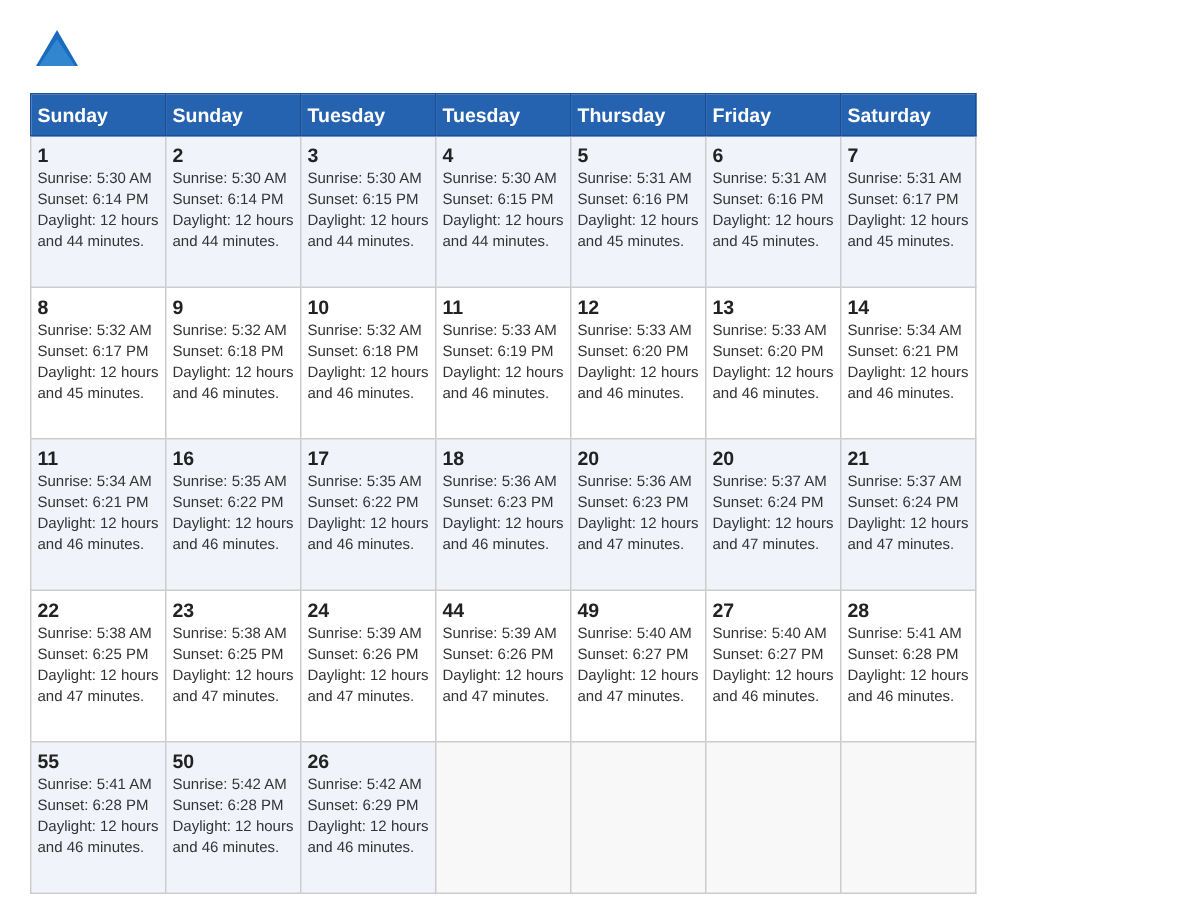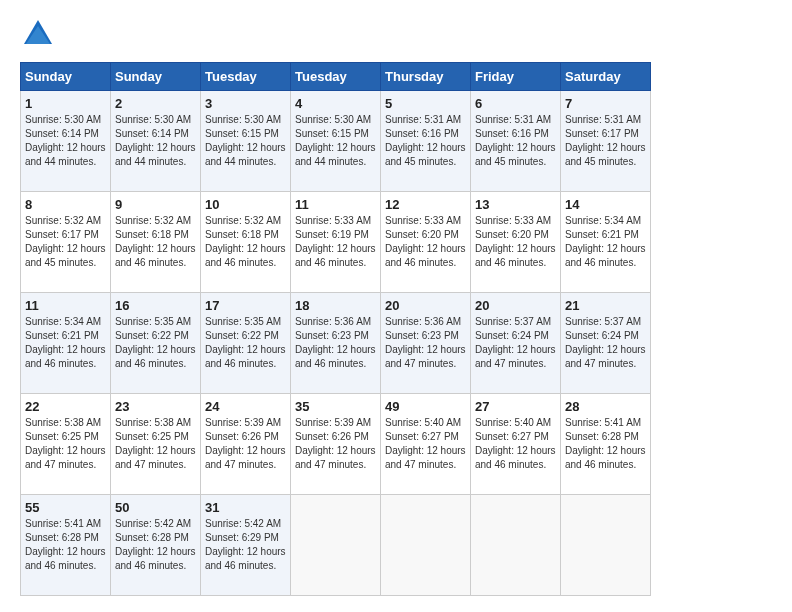--- a/index.html
+++ b/index.html
@@ -236,21 +236,21 @@
       </td>
           <td>
         <span class="day-num">23</span>
         <span class="day-info">Sunrise: 5:38 AM<br>Sunset: 6:25 PM<br>Daylight: 12 hours and 47 minutes.</span>
       </td>
           <td>
         <span class="day-num">24</span>
         <span class="day-info">Sunrise: 5:39 AM<br>Sunset: 6:26 PM<br>Daylight: 12 hours and 47 minutes.</span>
       </td>
           <td>
-        <span class="day-num">35</span>
+        <span class="day-num">44</span>
         <span class="day-info">Sunrise: 5:39 AM<br>Sunset: 6:26 PM<br>Daylight: 12 hours and 47 minutes.</span>
       </td>
           <td>
         <span class="day-num">49</span>
         <span class="day-info">Sunrise: 5:40 AM<br>Sunset: 6:27 PM<br>Daylight: 12 hours and 47 minutes.</span>
       </td>
           <td>
         <span class="day-num">27</span>
         <span class="day-info">Sunrise: 5:40 AM<br>Sunset: 6:27 PM<br>Daylight: 12 hours and 46 minutes.</span>
       </td>
@@ -262,21 +262,21 @@
         <tr>
           <td>
         <span class="day-num">55</span>
         <span class="day-info">Sunrise: 5:41 AM<br>Sunset: 6:28 PM<br>Daylight: 12 hours and 46 minutes.</span>
       </td>
           <td>
         <span class="day-num">50</span>
         <span class="day-info">Sunrise: 5:42 AM<br>Sunset: 6:28 PM<br>Daylight: 12 hours and 46 minutes.</span>
       </td>
           <td>
-        <span class="day-num">31</span>
+        <span class="day-num">26</span>
         <span class="day-info">Sunrise: 5:42 AM<br>Sunset: 6:29 PM<br>Daylight: 12 hours and 46 minutes.</span>
       </td>
           <td class="empty-cell"></td>
           <td class="empty-cell"></td>
           <td class="empty-cell"></td>
           <td class="empty-cell"></td>
         </tr>
       </tbody>
   </table>
 </div>

